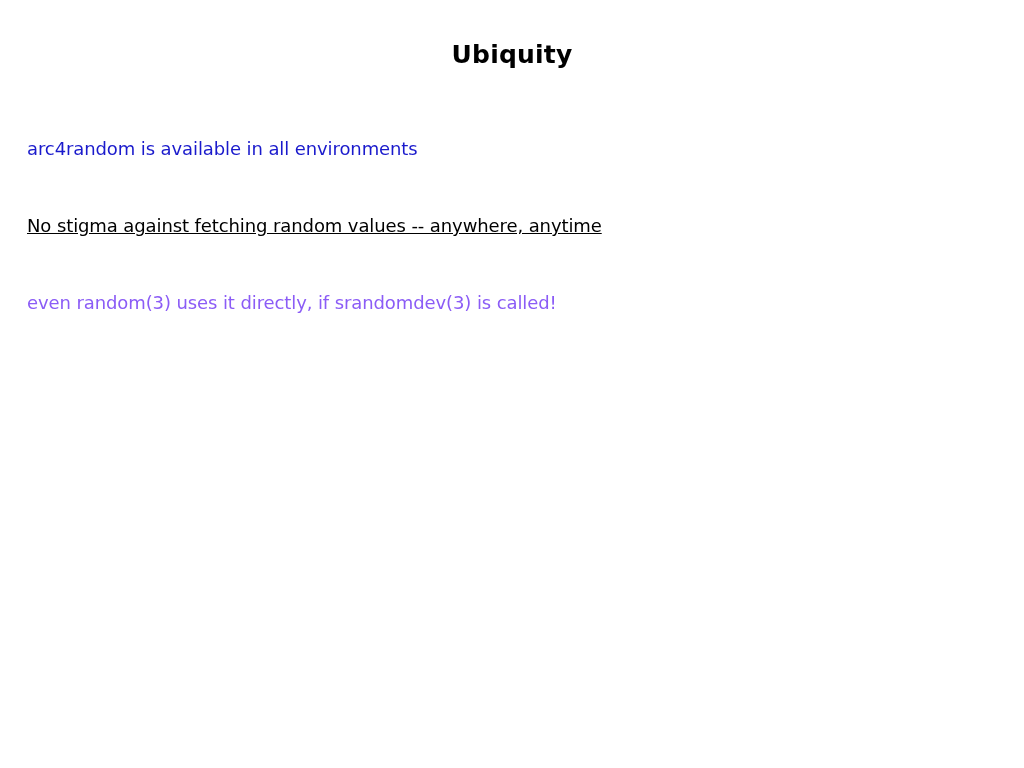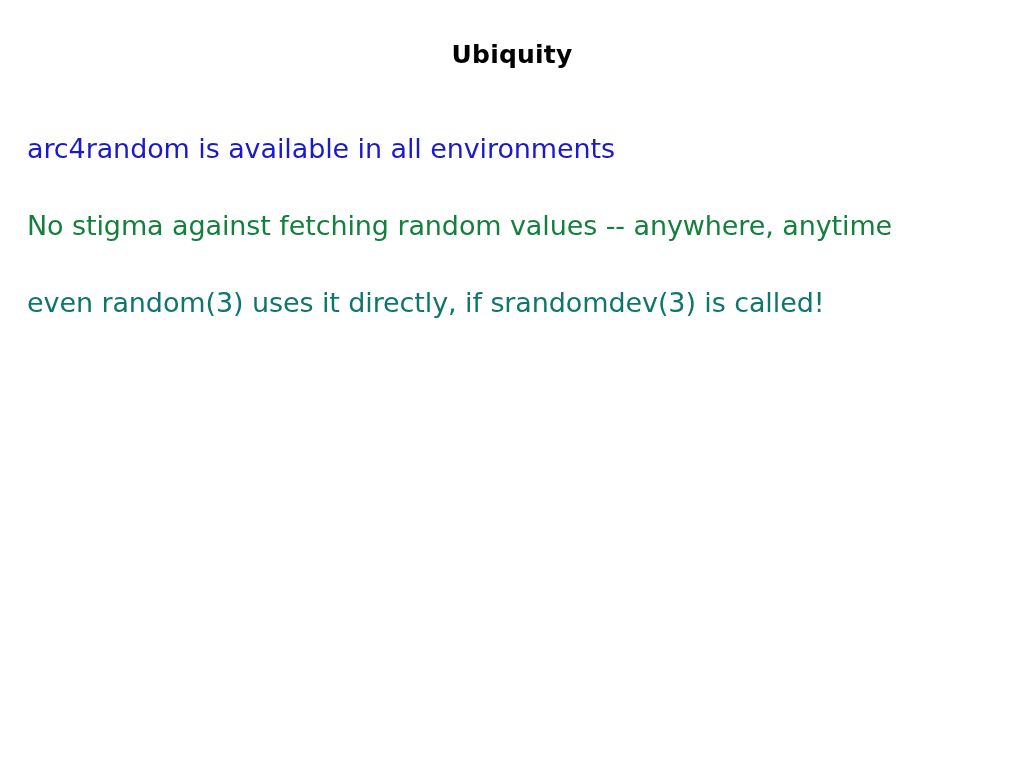--- a/index.html
+++ b/index.html
@@ -44,38 +44,38 @@
     position: absolute;
     left: 27px;
     top: 118px;
     width: 975px;
   }
 
   .bullet-line {
     color: #1a1acc;
     font-family: "DejaVu Sans", sans-serif;
     font-weight: normal;
-    font-size: 27px;
+    font-size: 18px;
     line-height: 30px;
     height: 30px;
     margin: 0 0 47px 0;
     white-space: nowrap;
     letter-spacing: -0.1px;
   }
 
   .bullet-line:last-child {
     margin-bottom: 0;
   }
 </style>
 </head>
 <body>
 
 <div id="slide" style="background: rgb(255, 255, 255);">
 
   <div id="slide-title" style="color: rgb(0, 0, 0);">Ubiquity</div>
 
   <div id="slide-body">
     <div class="bullet-line" style="color: rgb(26, 26, 204);">arc4random is available in all environments</div>
-    <div class="bullet-line" style="color: #15803d;">No stigma against fetching random values -- anywhere, anytime</div>
-    <div class="bullet-line" style="color: #0f766e;">even random(3) uses it directly, if srandomdev(3) is called!</div>
+    <div class="bullet-line" style="color: #000000; text-decoration: underline;">No stigma against fetching random values -- anywhere, anytime</div>
+    <div class="bullet-line" style="color: #8b5cf6;">even random(3) uses it directly, if srandomdev(3) is called!</div>
   </div>
 
 </div>
 
 </body></html>

